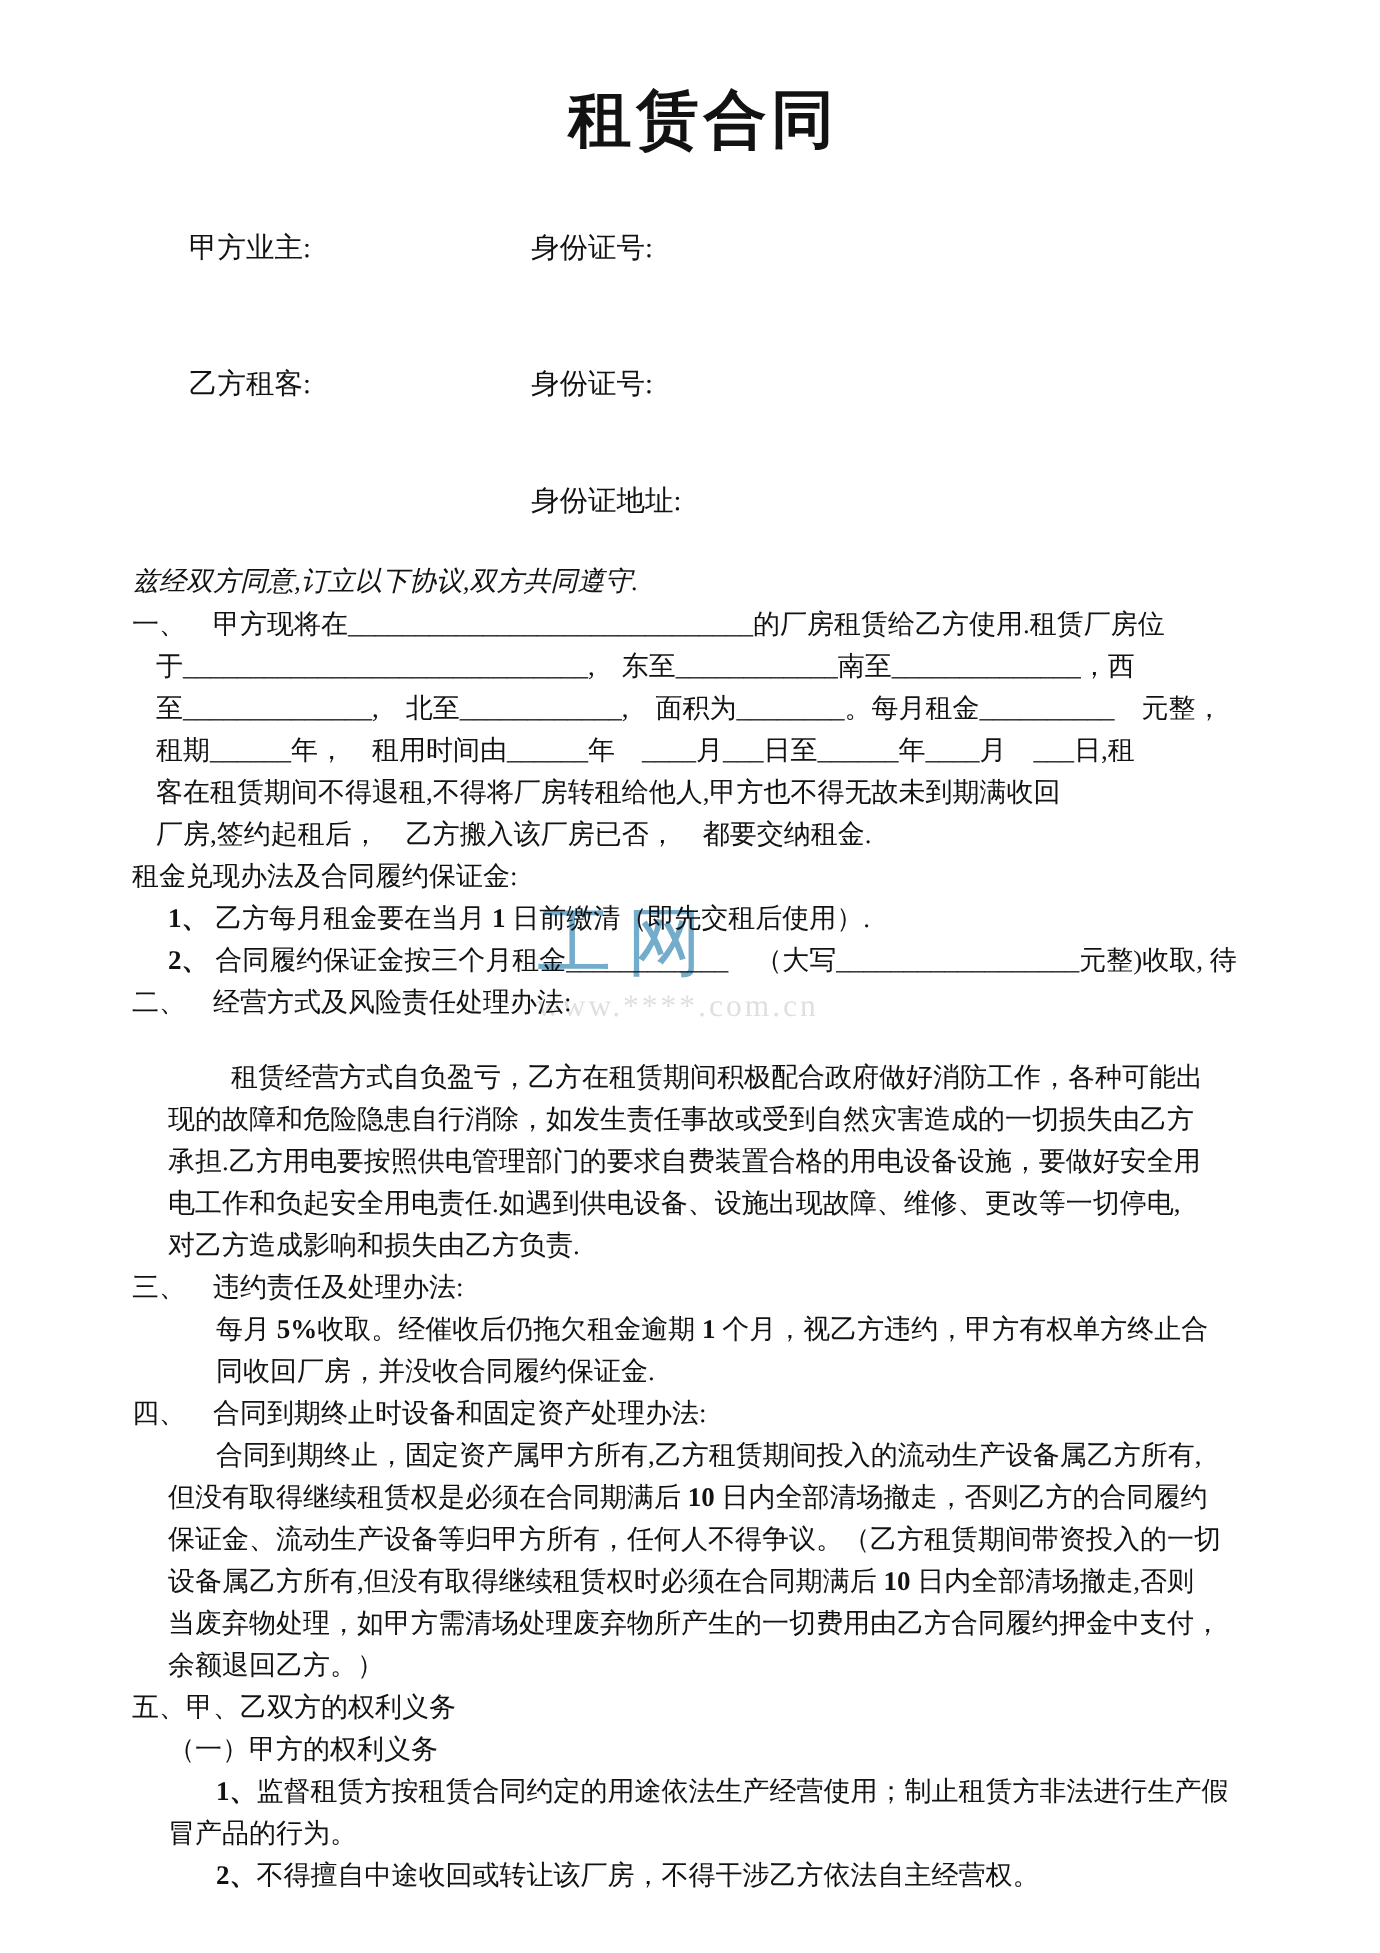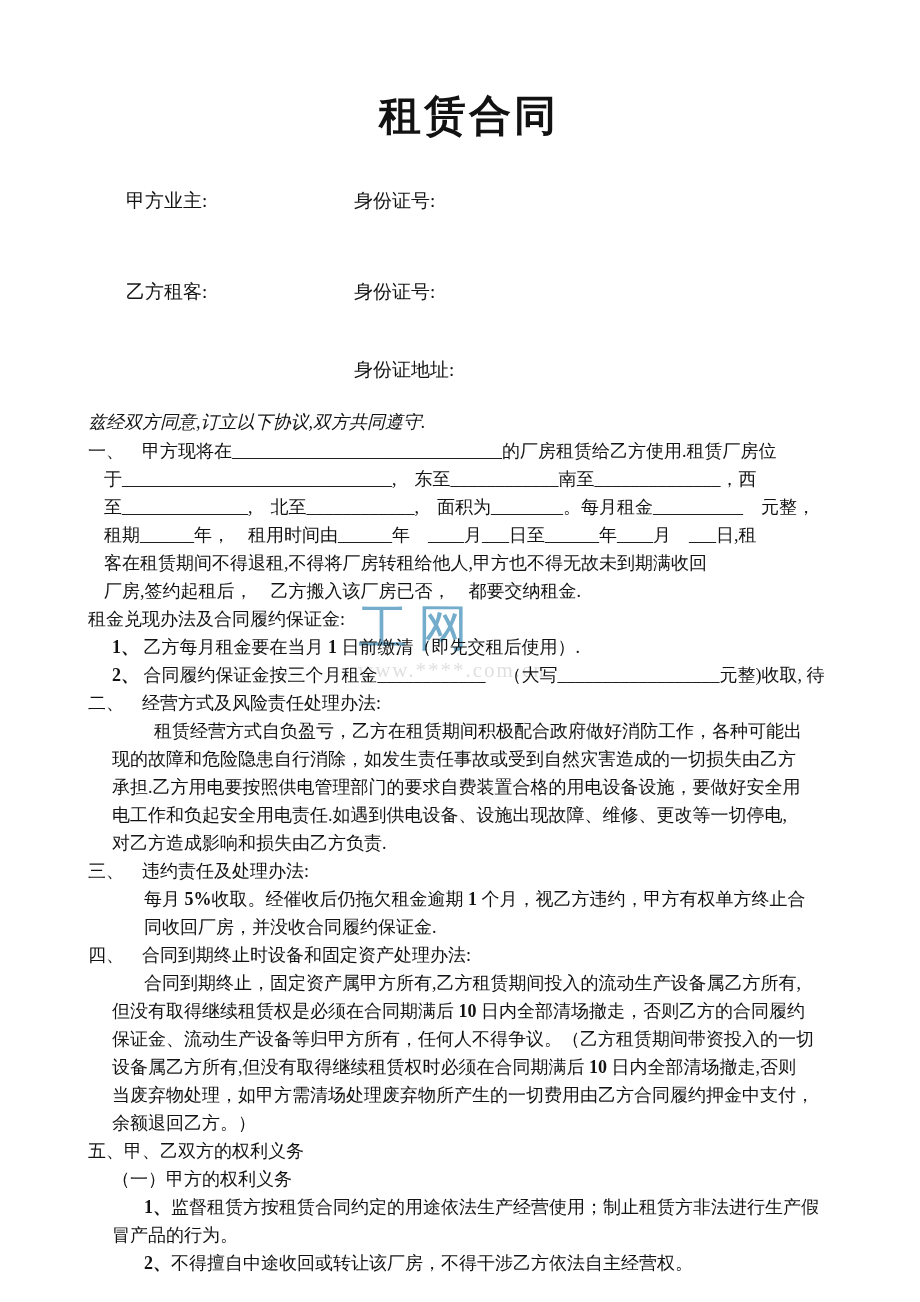--- a/index.html
+++ b/index.html
@@ -11,21 +11,21 @@
     overflow: hidden;
     font-family: "Liberation Serif", "DejaVu Serif", serif;
     color: #121212;
   }
   .content {
     position: relative;
     z-index: 1;
     padding: 0 70px 0 88px;
   }
   .title {
-    padding-top: 87px;
+    padding-top: 52px;
     text-align: center;
     font-size: 42px;
     line-height: 58px;
     font-weight: 700;
     letter-spacing: 3px;
   }
   .fields {
     margin-top: 14px;
     font-size: 19px;
   }
@@ -43,21 +43,21 @@
     font-size: 18px;
   }
   .line {
     line-height: 28px;
     white-space: pre;
   }
   .m0 { padding-left: 0; }
   .m1 { padding-left: 24px; font-family: Liberation Serif, serif; }
   .m2 { padding-left: 16px; }
   .m3 { padding-left: 56px; }
-  .m4 { padding-left: 66px; }
+  .m4 { padding-left: 66px; margin-top: 22px; }
   .b { font-weight: 700; }
   .watermark {
     position: absolute;
     left: 358px;
     top: 576px;
     z-index: 0;
     pointer-events: none;
     opacity: 0.55;
   }
   .wm-chars {

